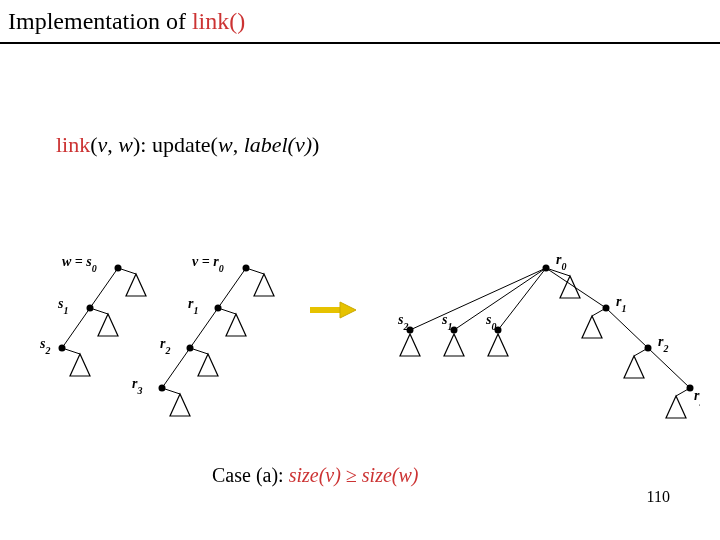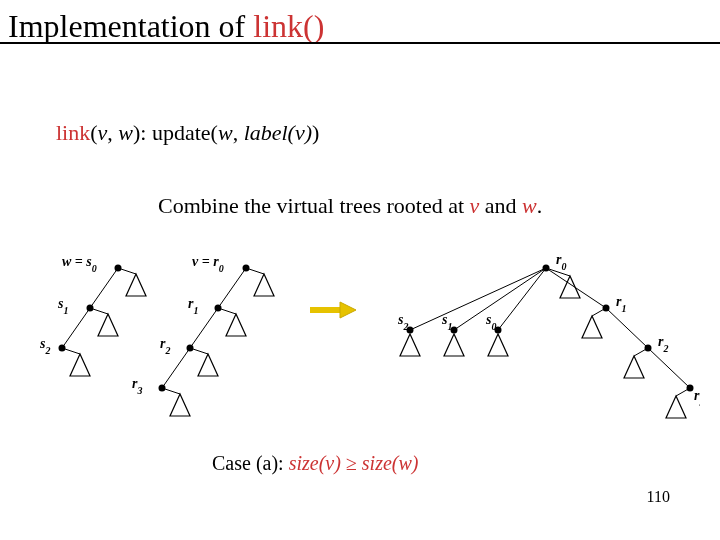--- a/index.html
+++ b/index.html
@@ -14,36 +14,36 @@
   }
   .slide {
     width: 720px;
     height: 540px;
     position: relative;
   }
   .title {
     position: absolute;
     top: 8px;
     left: 8px;
-    font-size: 32px;
+    font-size: 24px;
     font-weight: normal;
     text-align: right;
   }
   .title .fn2 { color: #c33; }
   .hr {
     position: absolute;
     top: 42px;
     left: 0;
     width: 720px;
     height: 0;
     border-top: 2px solid #000;
   }
   .def {
     position: absolute;
-    top: 120px;
+    top: 132px;
     left: 56px;
     font-size: 22px;
   }
   .def .fnred { color: #c33; }
   .def .it { font-style: italic; }
   .desc {
     position: absolute;
     top: 193px;
     left: 158px;
     font-size: 22px;
@@ -51,21 +51,21 @@
   .desc .vr { font-style: italic; color: #c33; }
   .diagram {
     position: absolute;
     top: 250px;
     left: 40px;
     width: 660px;
     height: 180px;
   }
   .case {
     position: absolute;
-    top: 452px;
+    top: 464px;
     left: 212px;
     font-size: 20px;
   }
   .case .caseit { font-style: italic; color: #c33; }
   .pagenum {
     position: absolute;
     bottom: 34px;
     right: 50px;
     font-size: 16px;
   }
@@ -77,23 +77,20 @@
 
   <div class="title">
     <span>Implementation of </span><span class="fn2">link()</span>
   </div>
   <div class="hr"></div>
 
   <div class="def">
     <span class="fnred">link</span><span>(</span><span class="it">v</span><span>, </span><span class="it">w</span><span>): </span><span>update(</span><span class="it">w</span><span>, </span><span class="it">label(v)</span><span>)</span>
   </div>
 
-  <div class="desc">
-    <span>Combine the virtual trees rooted at </span><span class="vr">v</span><span>  and </span><span class="vr">w</span><span>.</span>
-  </div>
 
   <svg class="diagram" viewBox="0 0 660 180">
     <defs>
       <g id="tri">
         <polygon points="0,0 -10,22 10,22" fill="none" stroke="#000" stroke-width="1.2"></polygon>
       </g>
     </defs>
 
     <g font-family="Georgia" font-style="italic" font-size="14" font-weight="bold">
 

